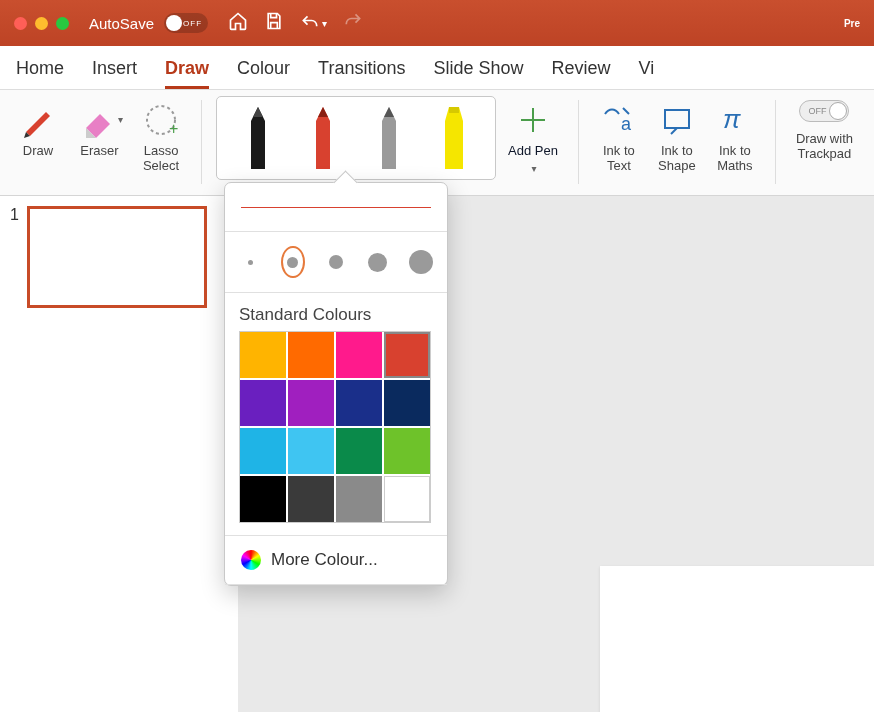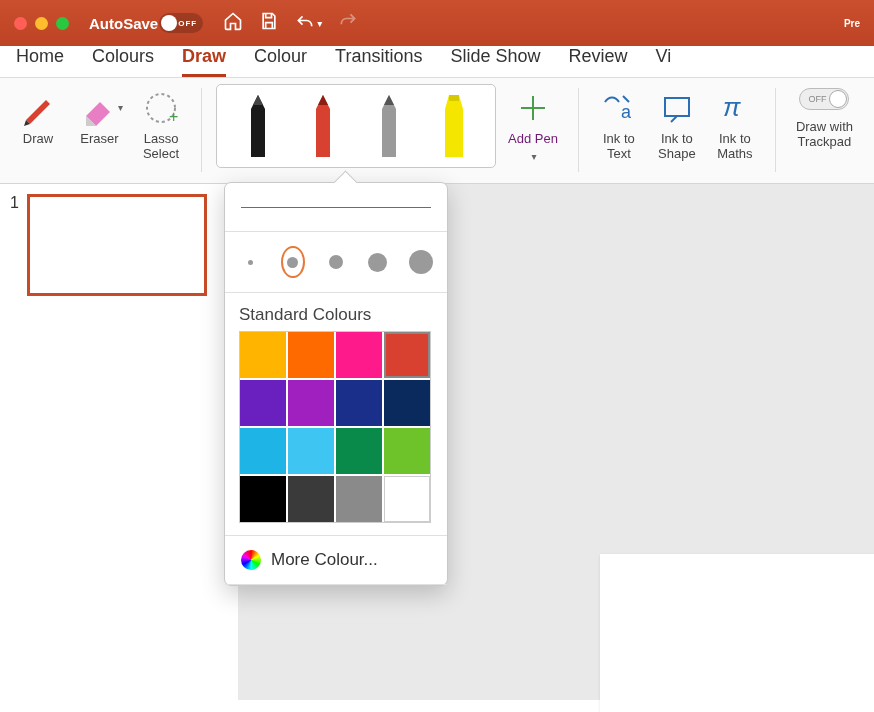--- a/index.html
+++ b/index.html
@@ -2,29 +2,29 @@
 <html><head>
 <meta charset="utf-8">
 <style>
 * { box-sizing: border-box; margin: 0; padding: 0; font-family: -apple-system, "Helvetica Neue", Arial, sans-serif; }
 body { width: 874px; height: 712px; background: #fff; overflow: hidden; position: relative; }
 
 .titlebar { height: 46px; background: linear-gradient(#c94f2e,#bd4325); display: flex; align-items: center; padding: 0 14px; color: #fff; }
 .traffic { display: flex; gap: 8px; margin-right: 20px; }
 .tl { width: 13px; height: 13px; border-radius: 50%; }
 .tl.red{background:#ff5f57;} .tl.yel{background:#febc2e;} .tl.grn{background:#28c840;}
-.autosave { display:flex; align-items:center; gap:1px; font-size:15px; font-weight:700; }
+.autosave { display:flex; align-items:center; gap:10px; font-size:15px; font-weight:400; }
 .switch { width: 44px; height: 20px; background: rgba(0,0,0,0.2); border-radius:10px; display:flex; align-items:center; padding:2px; position:relative; }
 .switch .knob{ width:16px;height:16px;border-radius:50%;background:#fff; }
 .switch .off{ position:absolute; right:6px; font-size:8px; color:#fff; letter-spacing:1px; }
 .qat { display:flex; gap:16px; margin-left:20px; align-items:center; }
 .qat svg { width:20px; height:20px; }
 .titletxt { margin-left:auto; font-size:10px; font-weight:600; }
 
-.tabs { height:32px; display:flex; align-items:flex-end; padding:0 16px; gap:28px; background:#fff; border-bottom:1px solid #ddd; }
+.tabs { height:44px; display:flex; align-items:flex-end; padding:0 16px; gap:28px; background:#fff; border-bottom:1px solid #ddd; }
 .tab { font-size:18px; color:#333; padding-bottom:10px; cursor:pointer; }
 .tab.active { color:#b73a1a; font-weight:600; border-bottom:3px solid #b73a1a; padding-bottom:7px; }
 
 .ribbon { height:106px; background:#fafafa; border-bottom:1px solid #d5d5d5; display:flex; align-items:flex-start; padding:6px 12px; gap:6px; }
 .rbtn { display:flex; flex-direction:column; align-items:center; justify-content:flex-start; font-size:13px; color:#444; gap:4px; padding:4px 6px; text-align:center; line-height:1.15; }
 .rbtn .ic { width:40px; height:40px; display:flex; align-items:center; justify-content:center; }
 .sep { width:1px; background:#ddd; height:84px; margin:4px 8px; }
 .chev { font-size:10px; color:#666; margin-left:2px; }
 
 .pengallery { width:280px; height:84px; border:1px solid #c8c8c8; border-radius:5px; background:#fff; display:flex; align-items:flex-end; justify-content:space-around; padding:4px 8px 10px; position:relative; }
@@ -94,21 +94,21 @@
       </span>
     <span style="opacity:0.4;"><svg viewBox="0 0 24 24" fill="none" stroke="#fff" stroke-width="2">
           <path d="M15 14l5-5-5-5M20 9H10a6 6 0 00-6 6v1"></path>
         </svg></span>
   </div>
   <div class="titletxt">Pre</div>
 </div>
 
 <div class="tabs">
   <div class="tab">Home</div>
-  <div class="tab">Colours</div>
+  <div class="tab">Insert</div>
   <div class="tab active">Draw</div>
   <div class="tab">Colour</div>
   <div class="tab">Transitions</div>
   <div class="tab">Slide Show</div>
   <div class="tab">Review</div>
   <div class="tab">Vi</div>
 </div>
 
 <div class="ribbon">
   <div class="rbtn">
@@ -169,21 +169,21 @@
           <rect x="10" y="0" width="10" height="6" fill="#d6c900"></rect>
         </svg>
       </div>
   </div>
   <div class="rbtn addpen">
     <div class="ic">
         <svg viewBox="0 0 40 40">
           <path d="M20 8v24M8 20h24" stroke="#4a9d4a" stroke-width="2"></path>
         </svg>
       </div>
-    <span style="color:#701a75;">Add Pen</span>
+    <span style="color:#0f172a;">Add Pen</span>
       <span class="chev">▾</span>
   </div>
   <div class="sep"></div>
   <div class="rbtn">
     <div class="ic">
         <svg viewBox="0 0 40 40">
           <path d="M6 14c4-6 10-6 14 0M24 8l6 6" stroke="#2a6fb5" stroke-width="2" fill="none"></path>
           <text x="22" y="30" font-size="18" fill="#2a6fb5">a</text>
         </svg>
       </div>

